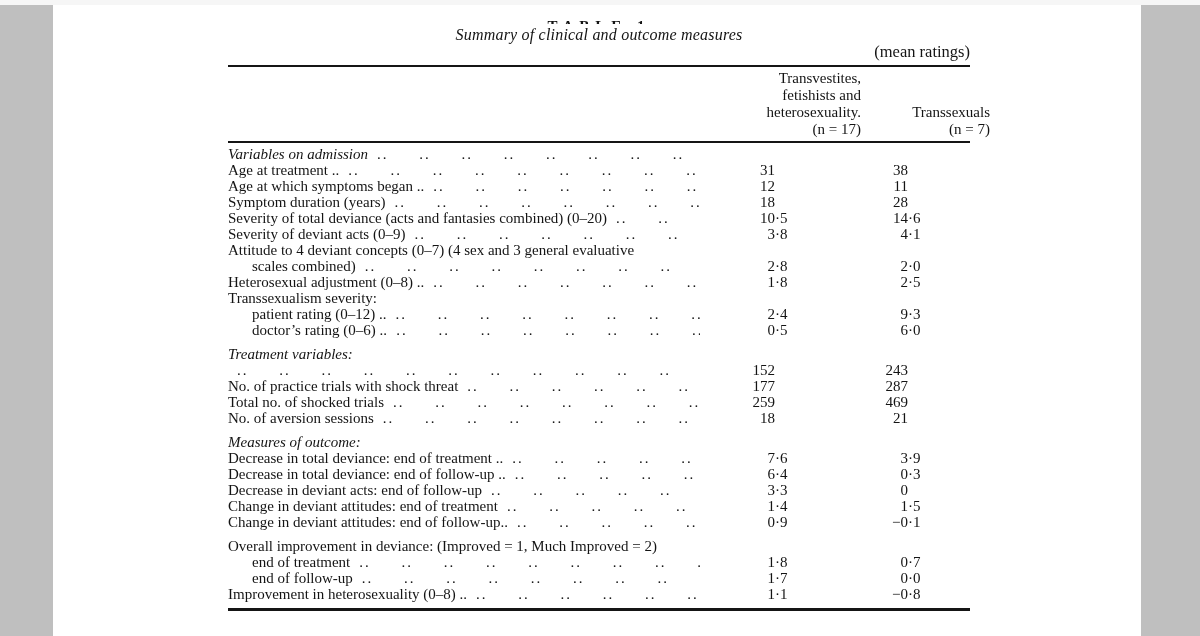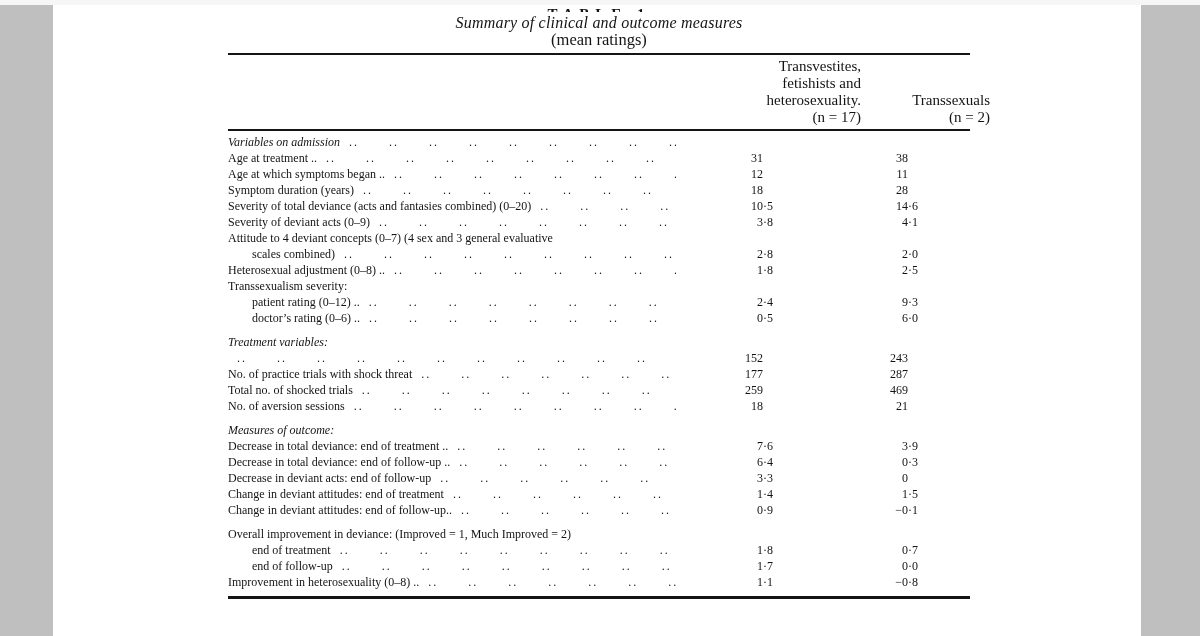--- a/index.html
+++ b/index.html
@@ -18,49 +18,49 @@
     background: #f6f6f6;
     z-index: 3;
   }
   .page {
     position: absolute; left: 53px; top: 5px;
     width: 1088px; height: 631px;
     background: #ffffff;
     z-index: 1;
   }
   .table-wrap {
-    position: absolute; left: 175px; top: 0;
+    position: absolute; left: 175px; top: 12px;
     width: 742px;
   }
   
   .caption-cut {
     height: 7px; overflow: hidden; text-align: center;
   }
   .caption-cut span {
     display: inline-block; margin-top: -12px;
     font-size: 15px; font-weight: bold; letter-spacing: 6px;
   }
   .tbl-title {
     text-align: center; font-style: italic;
     font-size: 16px; line-height: 17px; margin-top: 2px;
     letter-spacing: 0.2px;
   }
   .tbl-subtitle {
-    text-align: center; font-size: 16.5px; line-height: 17px;
+    text-align: right; font-size: 16.5px; line-height: 17px;
   }
   .rule { background: #151515; }
   .rule-top { height: 2px; margin-top: 5px; }
   .rule-mid { height: 2px; }
   .rule-bottom { height: 3px; margin-top: 2px; }
   .col-headers { position: relative; height: 74px; font-size: 15px; }
   .hcol { position: absolute; text-align: right; line-height: 17px; }
   .hcol-1 { left: 468px; width: 165px; top: 3px; }
   .hcol-2 { left: 612px; width: 150px; top: 37px; }
   .rows { padding-top: 4px; padding-bottom: 3px; }
-  .trow { display: flex; height: 16px; font-size: 12px; line-height: 15.5px; gap: 12px; }
+  .trow { display: flex; height: 16px; font-size: 15px; line-height: 15.5px; }
   .trow.gap { margin-top: 8px; }
   .trow.italic .label-text { font-style: italic; }
   .trow.indent .label { padding-left: 24px; }
   .label { flex: 1; display: flex; white-space: nowrap; overflow: hidden; min-width: 0; }
   .label-text { flex: 0 0 auto; }
   .dots {
     flex: 1 1 auto; overflow: hidden; white-space: nowrap;
     margin-left: 9px; letter-spacing: 2px; word-spacing: 25px;
   }
   .val { width: 135px; flex: 0 0 135px; display: flex; }
@@ -88,21 +88,21 @@
 
     <div class="col-headers">
       <div class="hcol hcol-1">
         <div>Transvestites,</div>
         <div>fetishists and</div>
         <div>heterosexuality.</div>
         <div>(n = 17)</div>
       </div>
       <div class="hcol hcol-2">
         <div>Transsexuals</div>
-        <div>(n = 2)</div>
+        <div>(n = 7)</div>
       </div>
     </div>
 
     <div class="rule rule-mid"></div>
 
     <div class="rows" id="rows-container">
         <div class="trow italic">
     <div class="label">
       <span class="label-text">Variables on admission</span>
       <span class="dots">.. .. .. .. .. .. .. .. .. .. .. .. .. .. .. ..</span>

